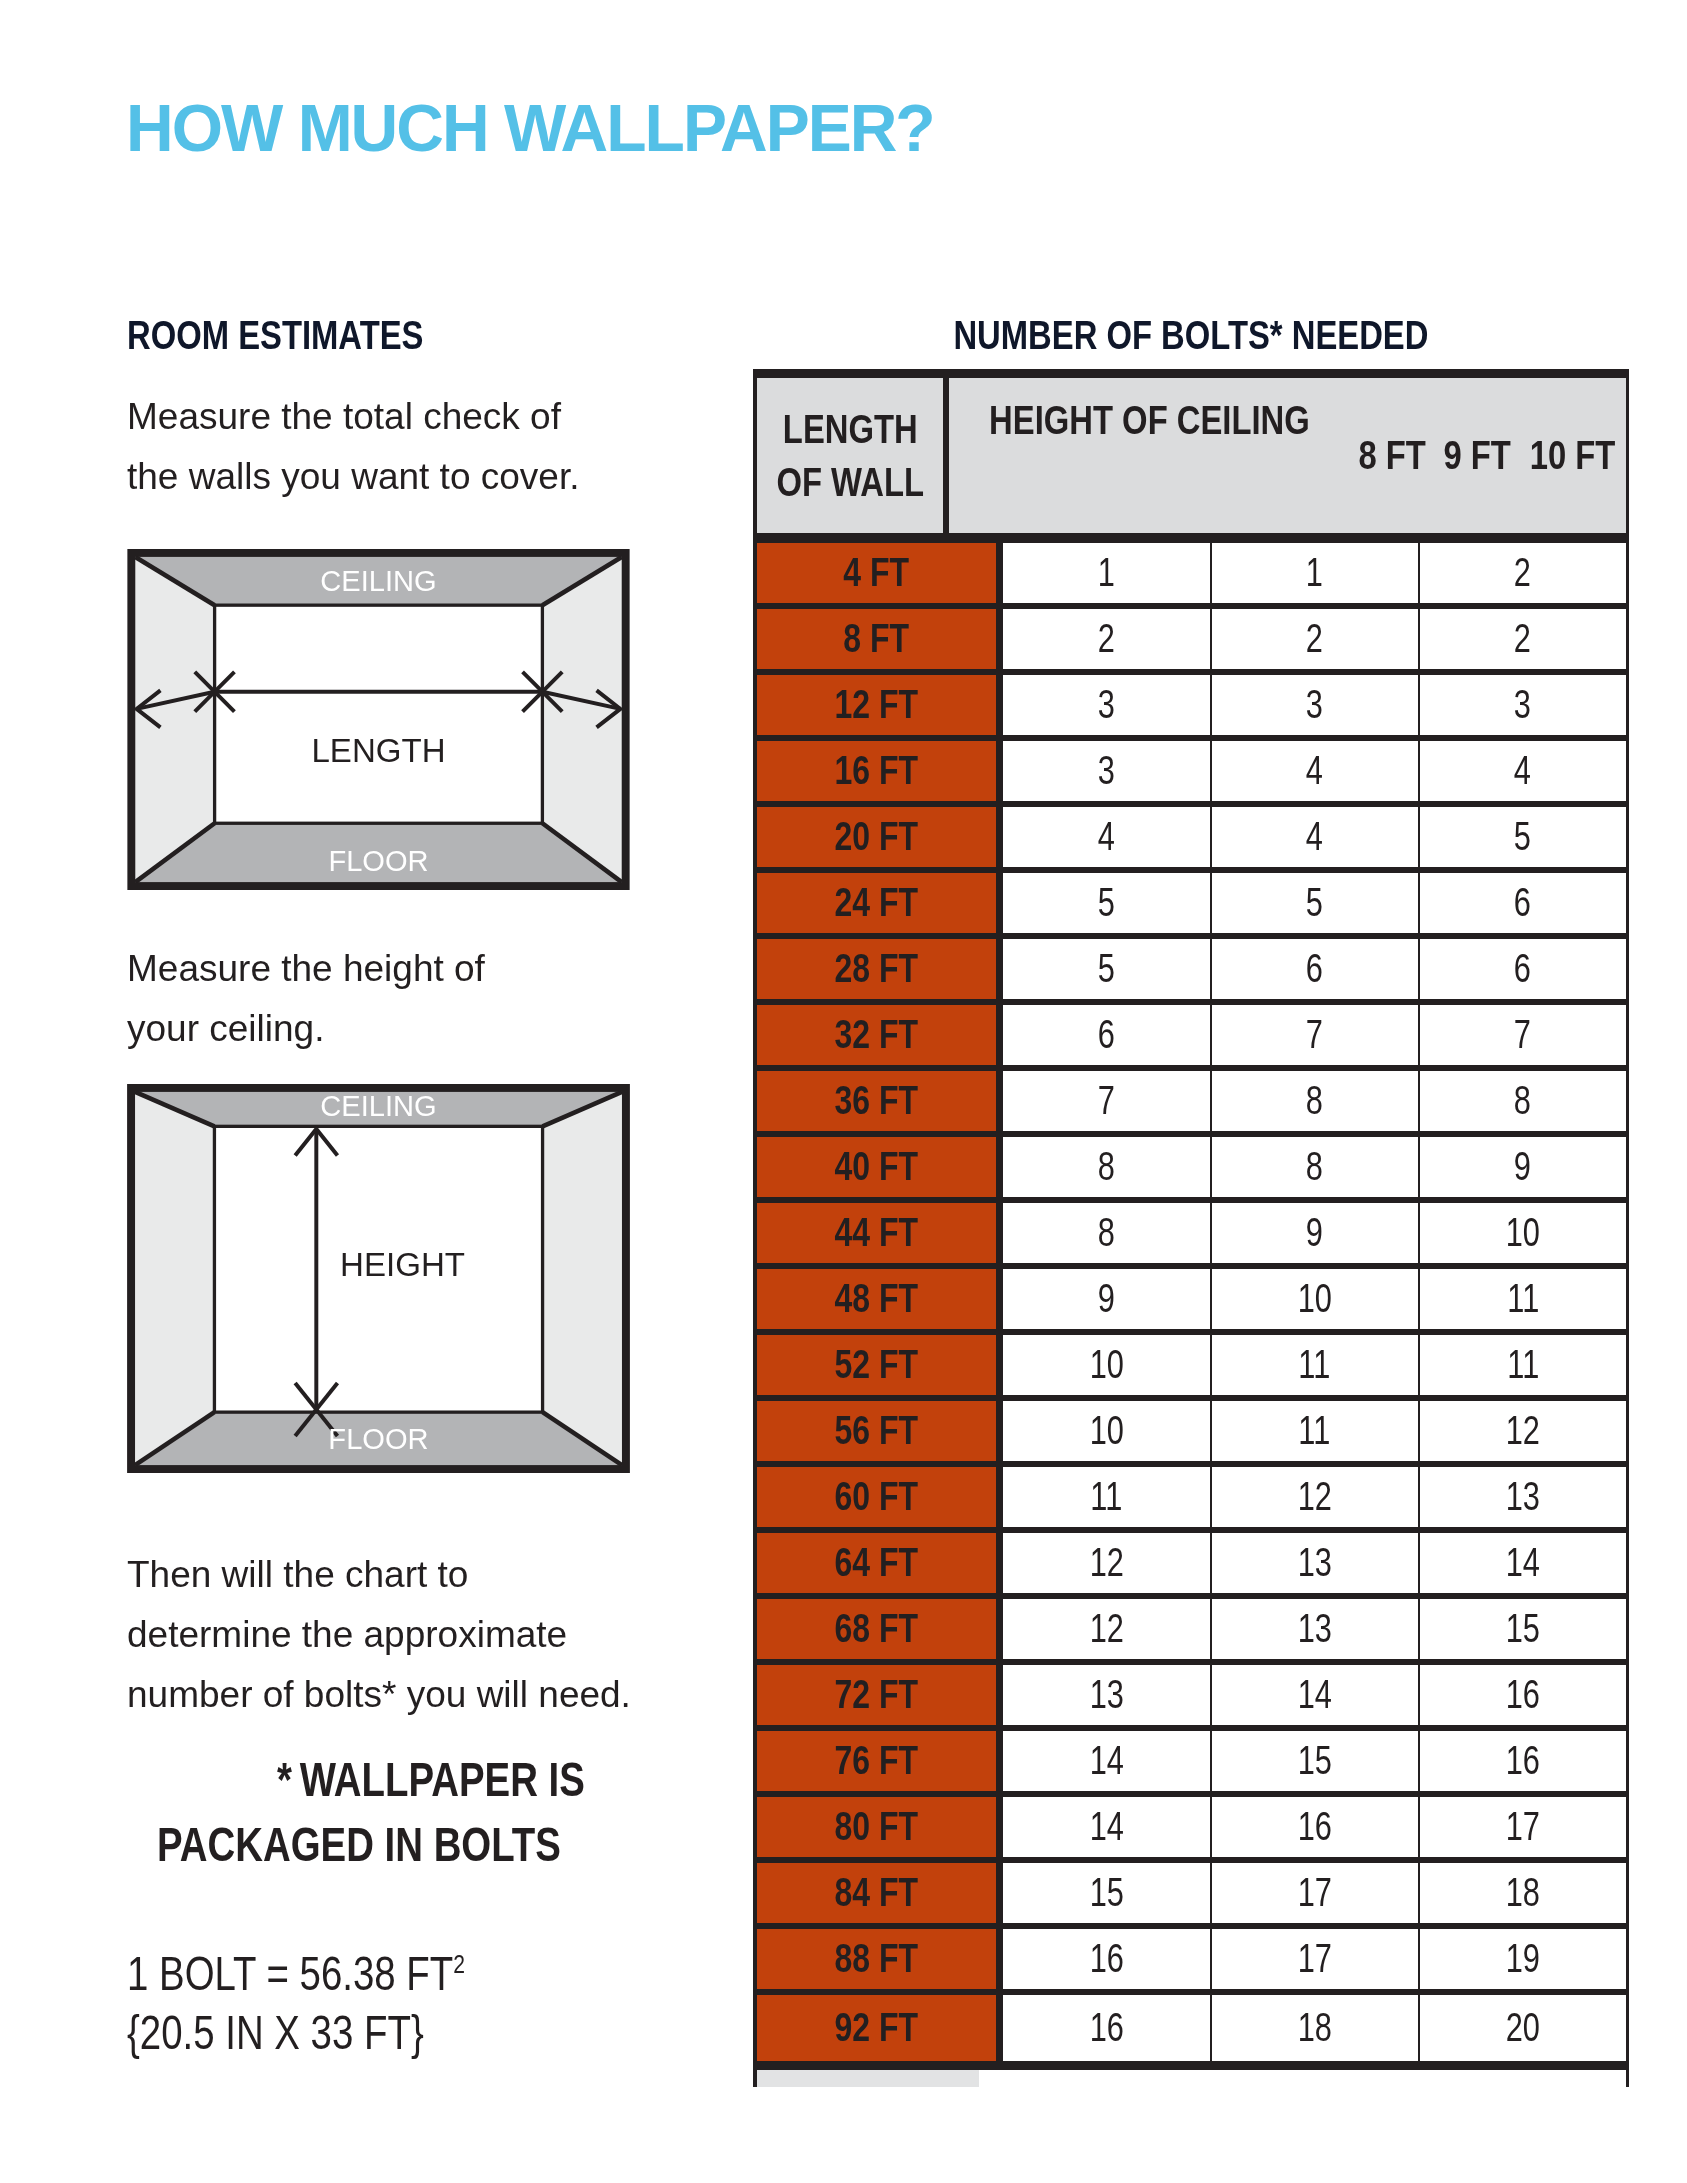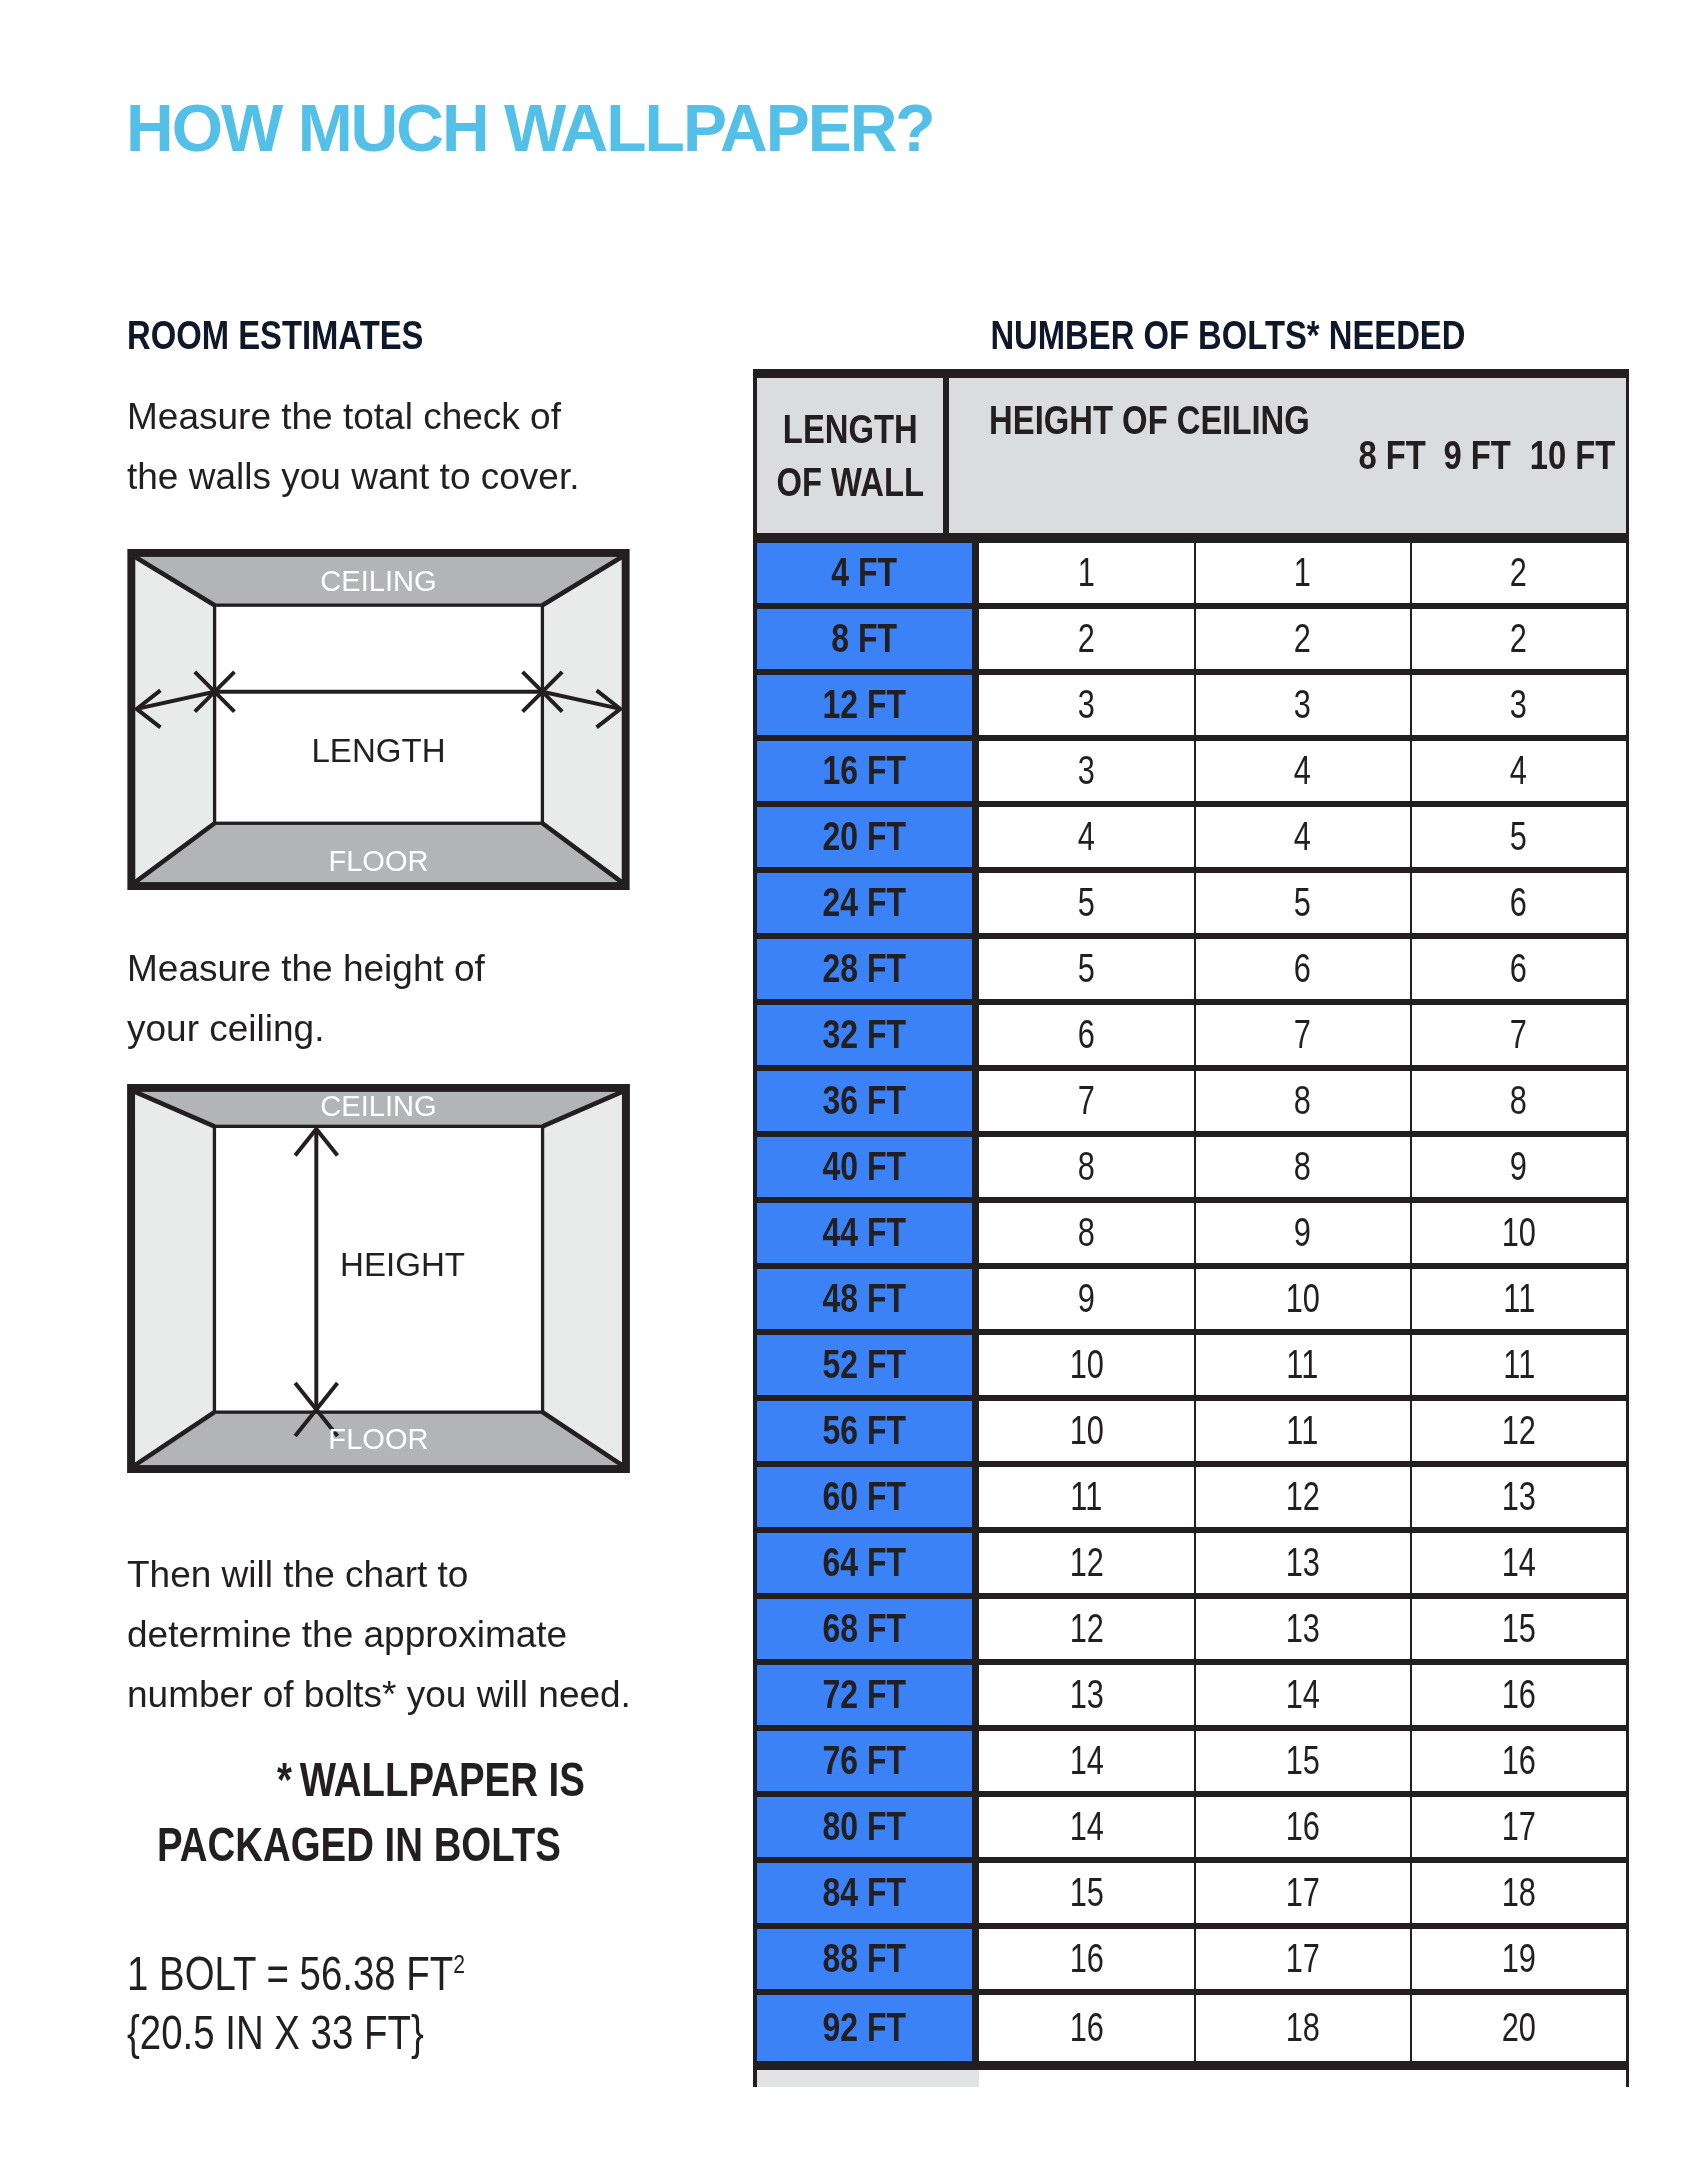--- a/index.html
+++ b/index.html
@@ -32,41 +32,41 @@
   .t-col0{width:215px;display:flex;flex-direction:column;align-items:center;justify-content:center;text-align:center;}
   .t-vdivider{width:7.3px;background:#231f20;}
   .t-right{flex:1;display:flex;flex-direction:row;}
   .t-hoc{height:85px;display:flex;align-items:center;justify-content:center;}
   .t-hocrule{height:2.6px;background:#231f20;}
   .t-ftrow{flex:1;display:flex;align-items:center;}
   .t-ftrow .ftcell{flex:1;text-align:center;}
   .t-hdrtext{font-size:41px;font-weight:bold;line-height:53px;white-space:nowrap;}
   .t-row{display:flex;height:66px;box-sizing:border-box;border-bottom:6px solid #231f20;}
   .t-row:last-child{border-bottom:none;}
-  .t-row .cell-label{width:215px;background:#3b82f6;display:flex;align-items:center;justify-content:center;}
+  .t-row .cell-label{width:239px;background:#c2410c;display:flex;align-items:center;justify-content:center;}
   .t-row .cell{flex:1;background:#ffffff;display:flex;align-items:center;justify-content:center;}
   .t-row .cell.sep{border-right:2px solid #231f20;}
   .rowlabel{font-size:40px;font-weight:bold;white-space:nowrap;}
   .rowval{font-size:41px;font-weight:normal;white-space:nowrap;transform:scaleX(0.75);}
   .t-stub{width:222px;height:17px;background:#e2e3e4;}
 
   
   svg text{font-family:"Liberation Sans", sans-serif;}
 </style>
 </head>
 <body>
 
 <div class="page">
 
   <div class="abs page-title">HOW MUCH WALLPAPER?</div>
 
   <div class="abs sec-head" style="left:99px;top:312px;">
     <span class="cond cond-l">ROOM ESTIMATES</span>
   </div>
-  <div class="abs sec-head" style="left:761px;top:312px;width:877px;text-align:center;">
+  <div class="abs sec-head" style="left:724px;top:312px;width:877px;text-align:center;">
     <span class="cond cond-c">NUMBER OF BOLTS* NEEDED</span>
   </div>
 
   <div class="abs copy" style="left:99px;top:387px;">
     <div>Measure the total check of</div>
     <div>the walls you want to cover.</div>
   </div>
 
   <svg class="abs" style="left:99px;top:549px;" width="503" height="341" viewBox="0 0 760 516">
     <polygon points="12,12 748,12 628,85 132,85" fill="#b3b4b6"></polygon>

